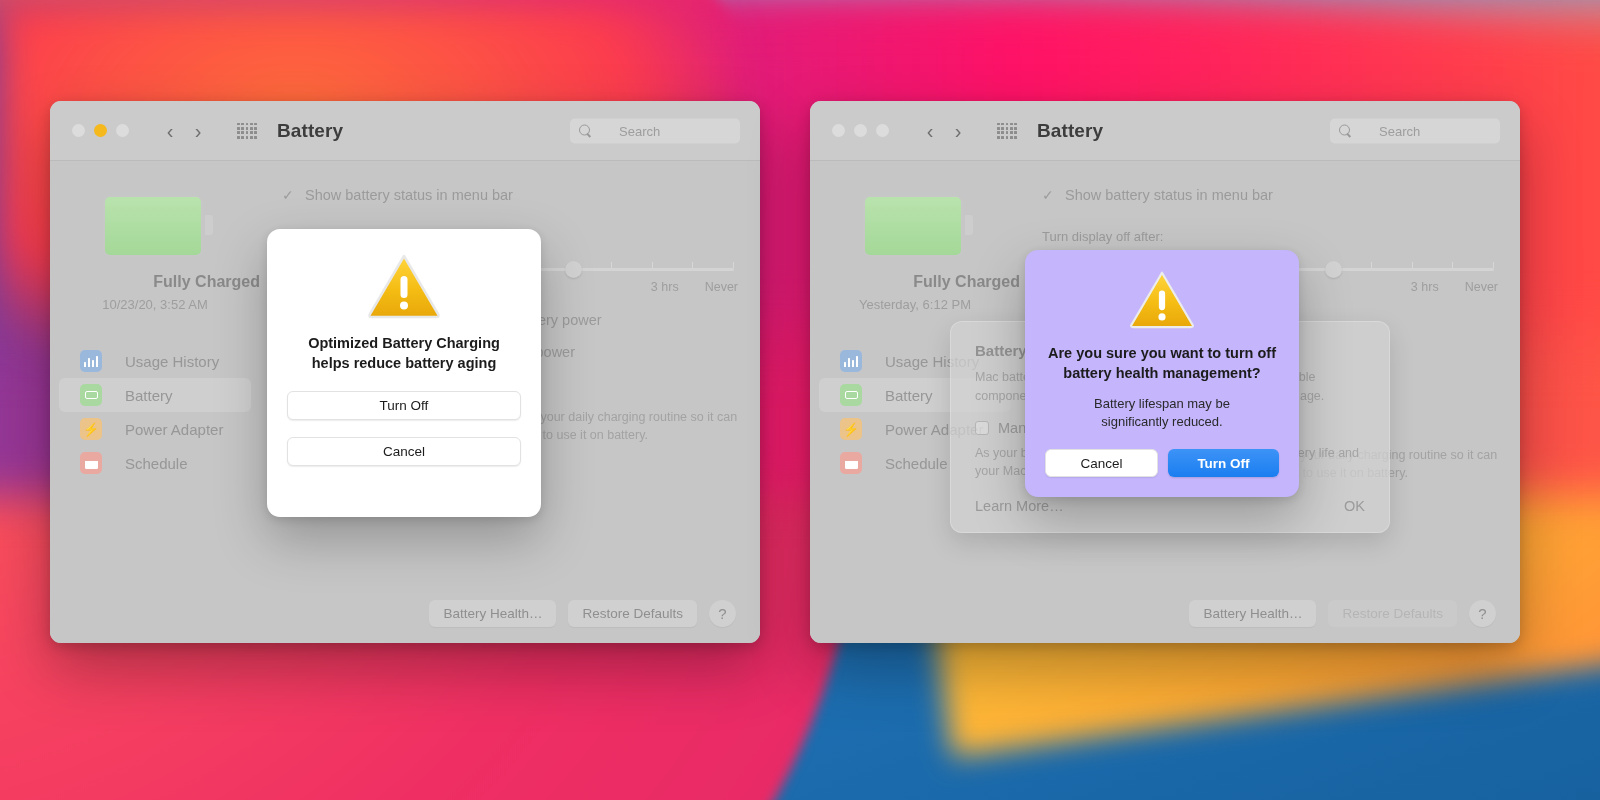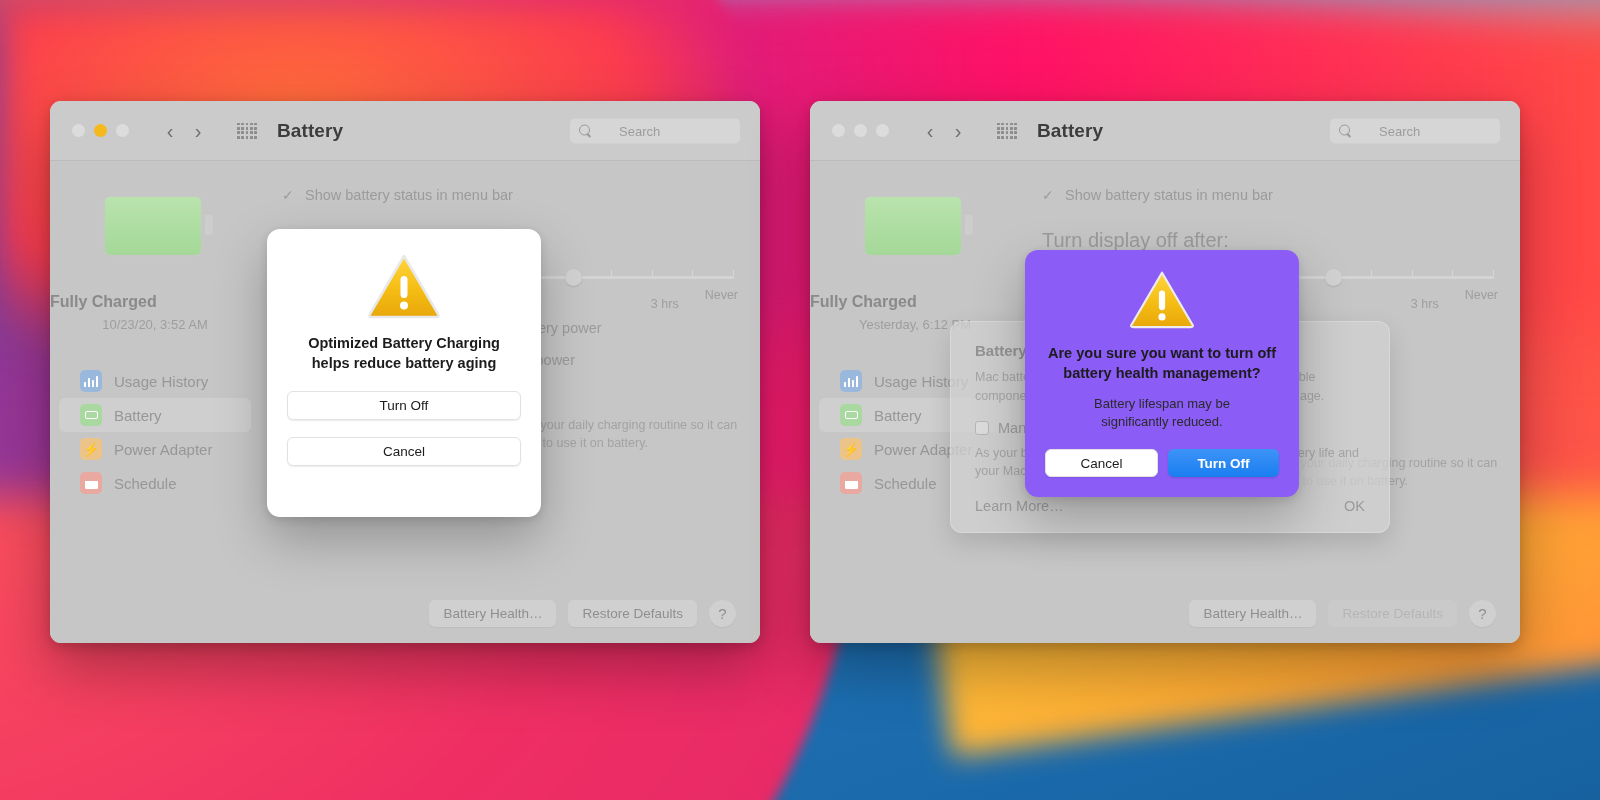--- a/index.html
+++ b/index.html
@@ -139,27 +139,27 @@
   .batt-body {
     width: 100px; height: 62px; border-radius: 7px;
     background: linear-gradient(180deg, #b9e3ad, #a4d898);
     border: 2px solid #c7c7c7;
   }
   .batt-tip {
     position: absolute; right: -6px; top: 20px; width: 8px; height: 20px;
     background: #cdcdcd; border-radius: 0 3px 3px 0;
   }
   .batt-state {
-    margin-top: 36px; text-align: left; font-size: 16px; font-weight: bold; color: #8a8a8a;
+    margin-top: 16px; text-align: right; font-size: 16px; font-weight: bold; color: #8a8a8a;
   }
   .batt-time { margin-top: 6px; text-align: center; font-size: 13px; color: #9e9e9e; }
 
   .side-list { margin-top: 32px; }
   .side-item {
-    display: flex; align-items: center; gap: 12px;
+    display: flex; align-items: center; gap: 23px;
     height: 34px; padding-left: 21px; margin: 0 9px; border-radius: 6px;
   }
   .side-item.sel { background: rgba(255,255,255,0.16); }
   .side-ico { width: 22px; height: 22px; border-radius: 5px; flex: none; position: relative;
               display: flex; align-items: center; justify-content: center; }
   .ico-usage { background: #9ab8dc; }
   .ico-batt  { background: #a9d9a0; }
   .ico-power { background: #ecc389; }
   .ico-sched { background: #eaa9a0; }
   .side-ico .bars { display: flex; gap: 1.5px; align-items: flex-end; height: 11px; }
@@ -168,37 +168,37 @@
   .side-ico .bolt { color: #fff; font-size: 13px; line-height: 1; }
   .side-ico .cal { width: 13px; height: 12px; background: #fff; border-radius: 1.5px; }
   .side-ico .cal::before { content:""; display:block; height:3.5px; background:#eaa9a0; }
   .side-label { font-size: 15px; color: #979797; }
 
   .content { position: absolute; left: 210px; top: 0; right: 0; height: 100%; padding: 26px 22px 0 22px; }
   .row-check { display: flex; align-items: center; gap: 9px; margin-bottom: 26px; }
   .chk { width: 14px; height: 14px; color: #9b9b9b; font-size: 14px; line-height: 1; }
   .chk.box { border: 1.5px solid #b6b6b6; border-radius: 3px; background: rgba(255,255,255,0.25); }
   .lbl { font-size: 14.5px; color: #9b9b9b; }
-  .sec-label { font-size: 20px; color: #9b9b9b; margin-bottom: 12px; }
+  .sec-label { font-size: 13px; color: #9b9b9b; margin-bottom: 12px; }
 
   .slider-wrap { position: relative; height: 40px; margin-bottom: 4px; }
   .slider-track {
     position: absolute; left: 4px; right: 4px; top: 12px; height: 3px;
     background: rgba(255,255,255,0.25); border-radius: 2px;
   }
   .slider-ticks { position: absolute; left: 4px; right: 4px; top: 6px; height: 14px;
                   display: flex; justify-content: space-between; }
   .slider-ticks i { width: 1px; height: 6px; background: rgba(255,255,255,0.3); display: block; }
   .slider-knob {
     position: absolute; left: 62%; top: 5px; width: 17px; height: 17px; border-radius: 50%;
     background: #d2d2d2; box-shadow: 0 1px 2px rgba(0,0,0,0.12);
   }
   .slider-labels { position: absolute; left: 0; right: 0; top: 24px;
                    display: flex; justify-content: space-between; font-size: 12.5px; color: #9e9e9e; }
-  .slider-labels .mid { margin-left: auto; margin-right: 26px; margin-top: 9px; }
+  .slider-labels .mid { margin-left: auto; margin-right: 26px; }
 
   .opt-rows { margin-top: 16px; }
   .opt-rows .row-check { margin-bottom: 16px; }
   .note {
     font-size: 12.5px; color: #a3a3a3; line-height: 1.45; margin-top: 2px; max-width: 460px;
   }
 
   .footer {
     position: absolute; left: 0; right: 0; bottom: 16px;
     display: flex; justify-content: flex-end; align-items: flex-end; gap: 12px; padding-right: 24px;
@@ -233,21 +233,21 @@
     position: absolute; border-radius: 13px;
     box-shadow: 0 22px 52px rgba(0,0,0,0.26), 0 3px 10px rgba(0,0,0,0.12);
     text-align: center;
   }
   .sheet-a {
     left: 267px; top: 229px; width: 274px; height: 288px;
     background: #ffffff; padding: 24px 20px 18px;
   }
   .sheet-b {
     left: 1025px; top: 250px; width: 274px; height: 247px;
-    background: #8b5cf6; padding: 20px 20px 16px;
+    background: #c4b5fd; padding: 20px 20px 16px;
   }
 
   .warn-ico { margin: 0 auto; width: 74px; height: 66px; position: relative; }
   .warn-ico svg { display: block; }
   .sheet-b .warn-ico { width: 66px; height: 59px; }
 
   .sheet-title {
     margin-top: 14px; font-size: 14.5px; font-weight: bold; color: #1c1c1c; line-height: 1.38;
   }
   .sheet-sub { margin-top: 12px; font-size: 13px; color: #2a2a2a; line-height: 1.4; }

